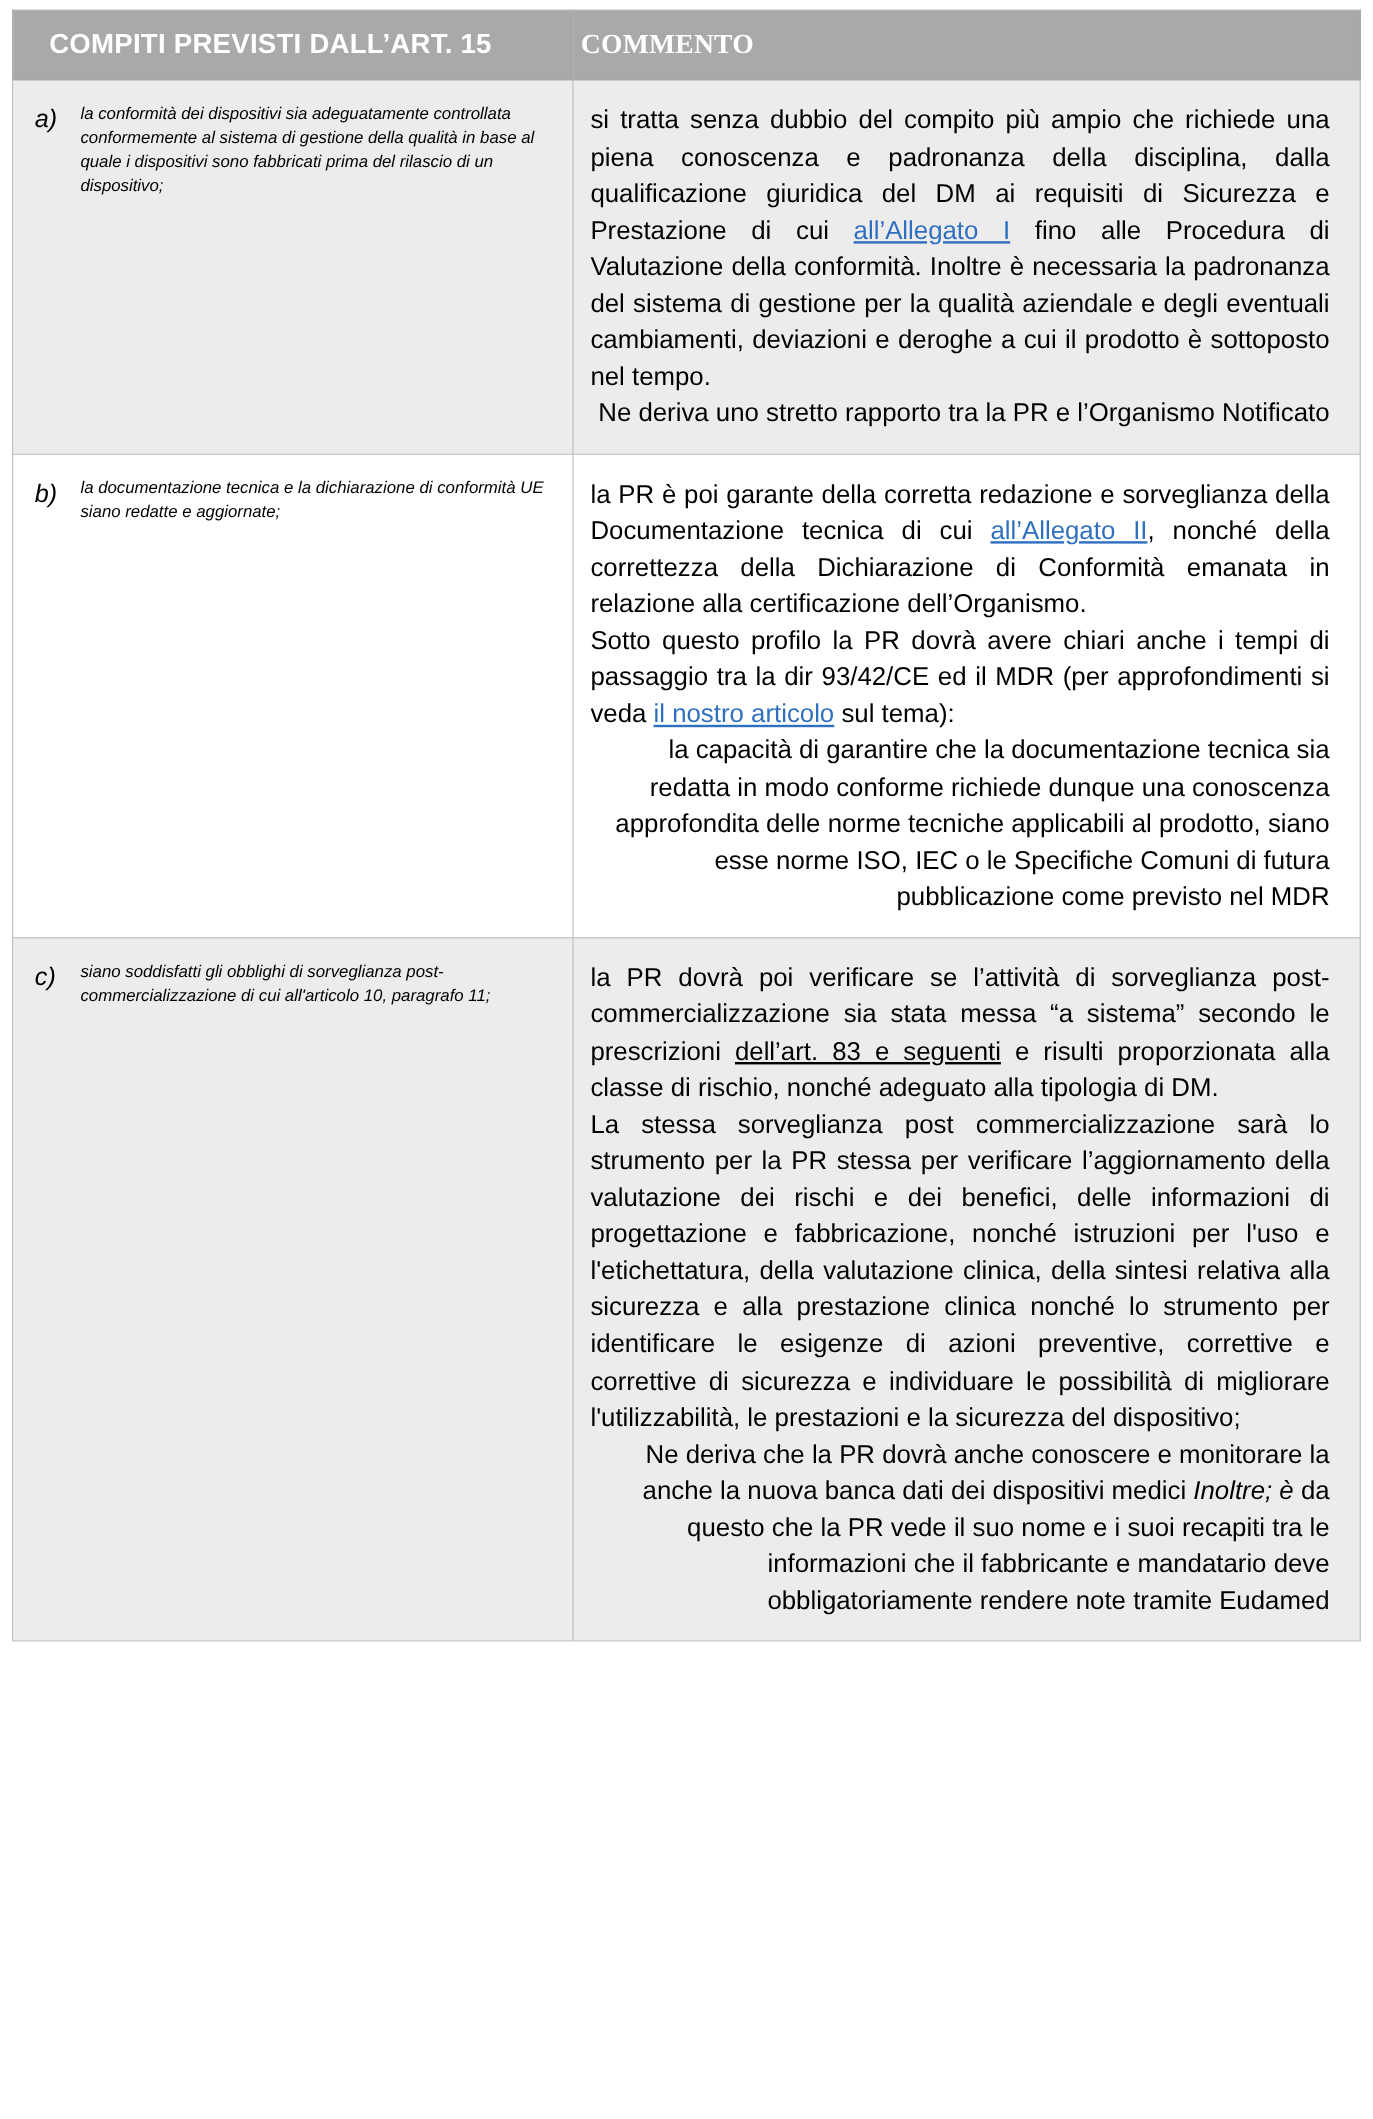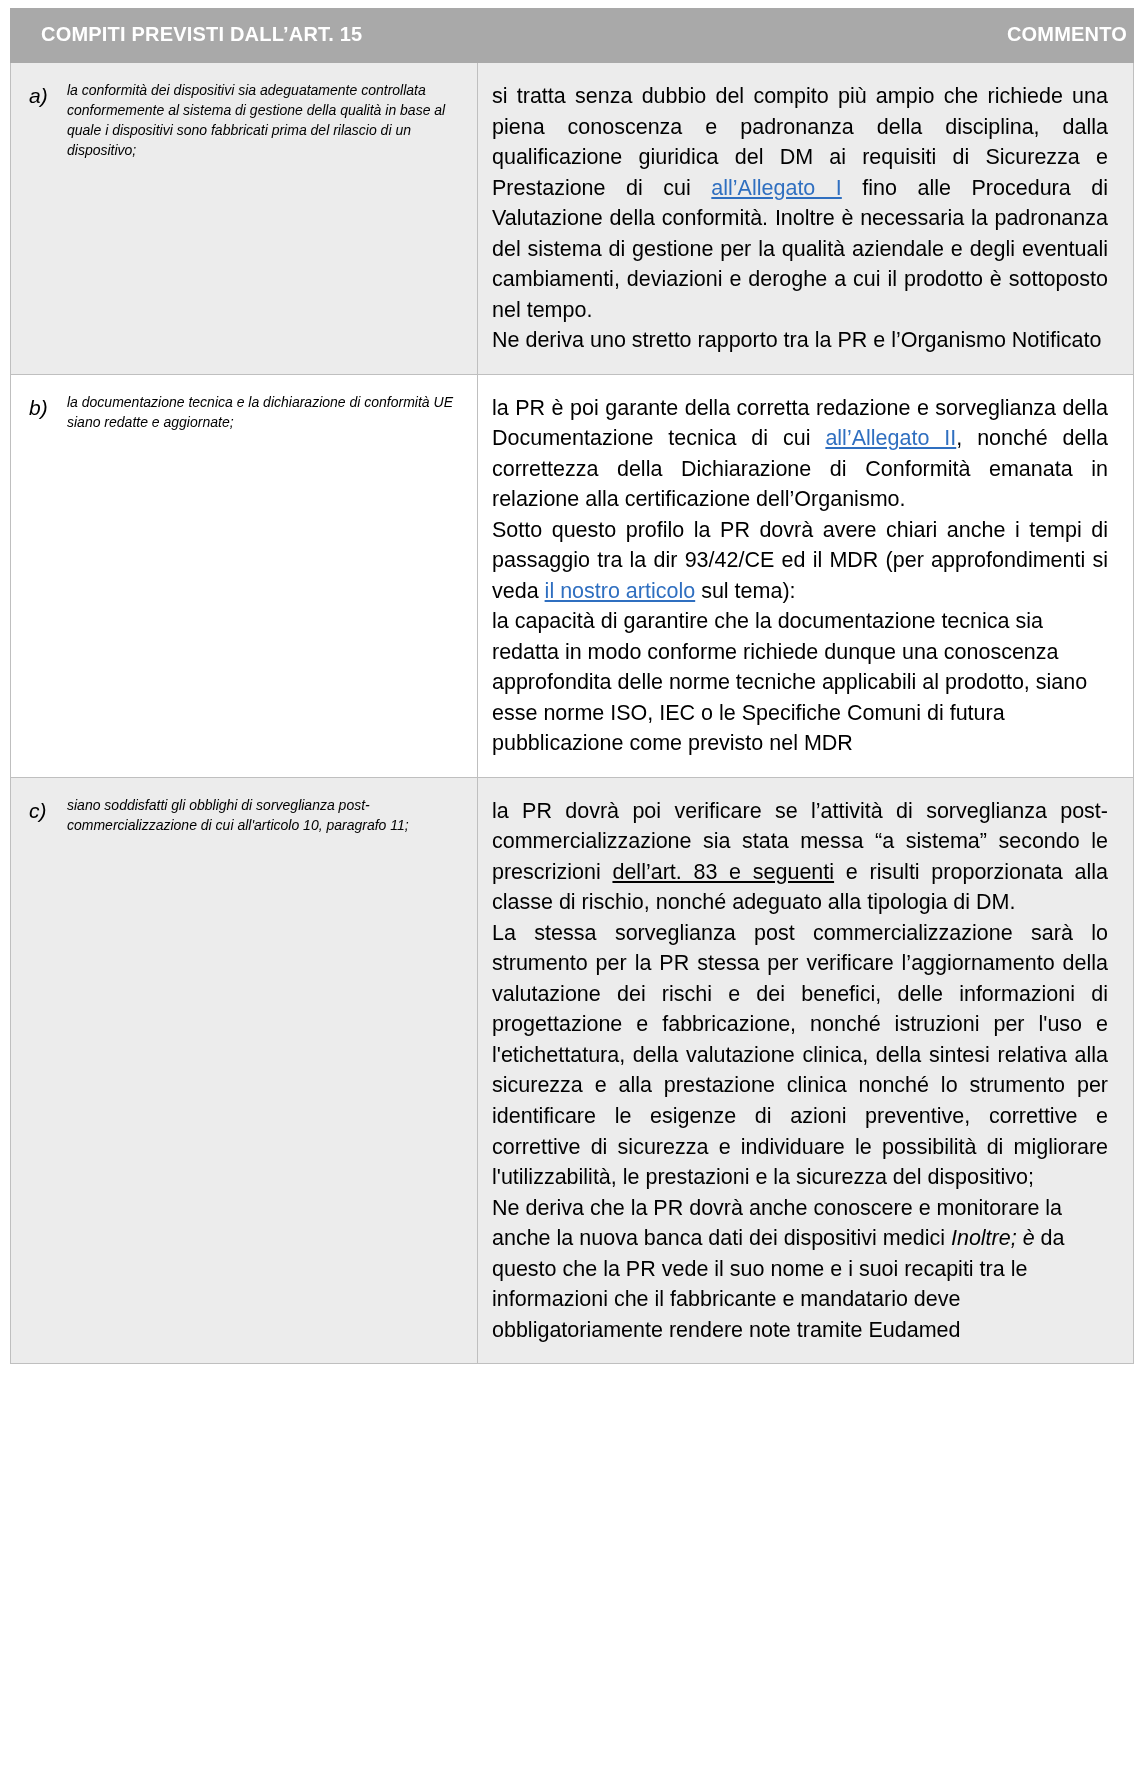--- a/index.html
+++ b/index.html
@@ -25,34 +25,35 @@
     width: 1124px;
     border-collapse: collapse;
     table-layout: fixed;
   }
 
   
   thead th {
     background: #a9a9a9;
     color: #ffffff;
     font-weight: bold;
-    font-size: 20px;
+    font-size: 23px;
     letter-spacing: 0.2px;
     padding: 14px 6px 16px 6px;
     border: 1px solid #a9a9a9;
     vertical-align: middle;
     font-family: "Liberation Sans", "DejaVu Sans", sans-serif;
   }
   th.col-duty {
     width: 430px;
     text-align: left;
     padding-left: 30px;
   }
   th.col-comment {
-    text-align: right;
+    text-align: left;
+    font-family: Liberation Serif, serif;
   }
 
   
   td {
     border: 1px solid #bfbfbf;
     vertical-align: top;
     box-sizing: border-box;
   }
 
   td.duty-cell {
@@ -94,21 +95,21 @@
     font-size: 21.5px;
     line-height: 1.42;
     text-align: justify;
     text-justify: inter-word;
     font-family: "Liberation Sans", "DejaVu Sans", sans-serif;
   }
   .comment-body p {
     margin: 0;
   }
   .comment-body p:last-child {
-    text-align: left;
+    text-align: right;
   }
   .lnk {
     color: #2f6fc0;
     text-decoration: underline;
   }
   .ul {
     text-decoration: underline;
   }
   .it {
     font-style: italic;

